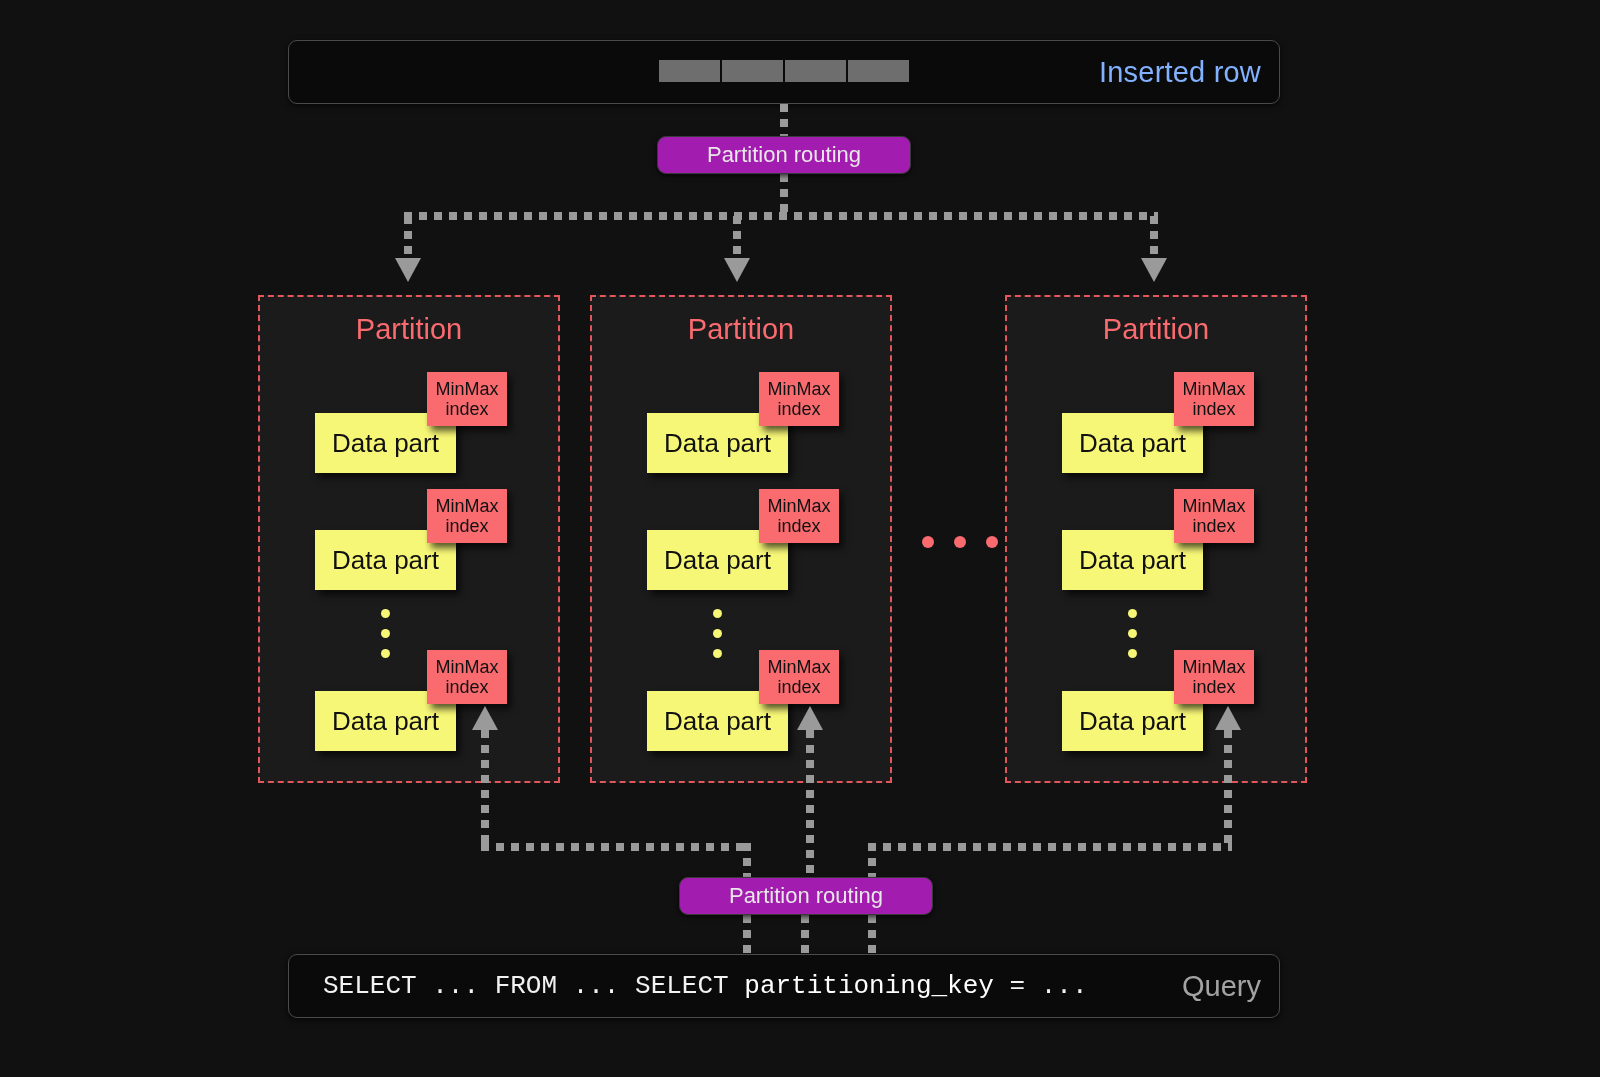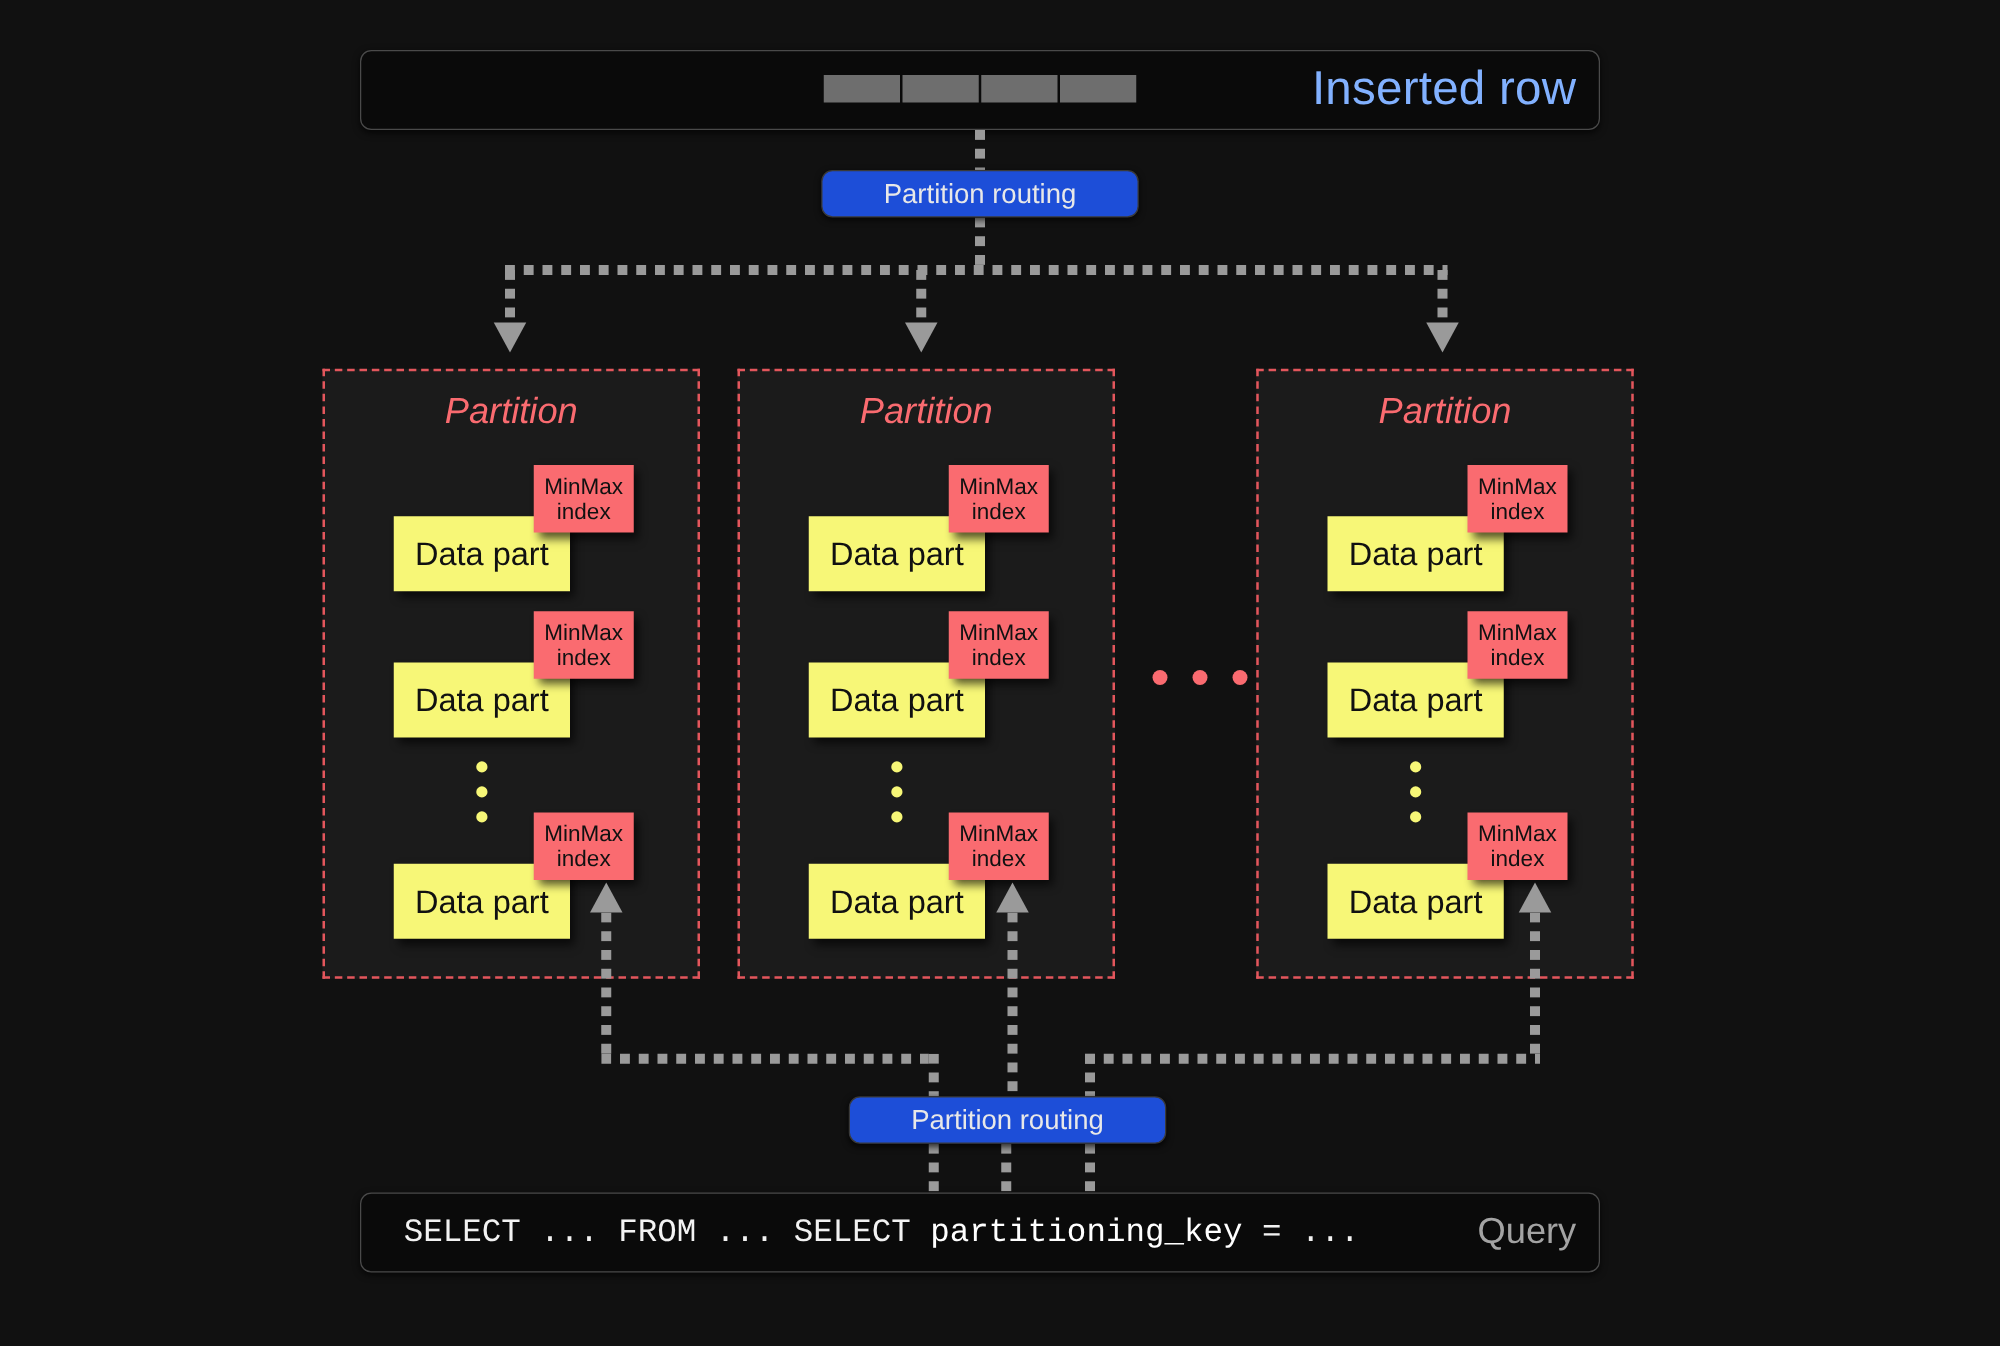--- a/index.html
+++ b/index.html
@@ -30,21 +30,21 @@
   }
   #inserted-row-bar {
     left: 288px; top: 40px;
     width: 992px; height: 64px;
   }
   #inserted-row-label {
     position: absolute;
     right: 18px; top: 50%;
     transform: translateY(-50%);
     color: #82b1ff;
-    font-size: 38px;
+    font-size: 29px;
     letter-spacing: 0.2px;
     white-space: nowrap;
   }
   #row-cells {
     position: absolute;
     left: 370px; top: 19px;
     display: flex;
     gap: 2px;
   }
   .row-cell {
@@ -72,21 +72,21 @@
     right: 18px; top: 50%;
     transform: translateY(-50%);
     color: #a3a3a3;
     font-size: 29px;
     white-space: nowrap;
   }
 
   
   .pill {
     position: absolute;
-    background: #1d4ed8;
+    background: #a21caf;
     border: 1px solid #3a3a3a;
     border-radius: 9px;
     color: #e8e8e8;
     font-size: 22px;
     display: flex;
     align-items: center;
     justify-content: center;
     box-shadow: 0 2px 5px rgba(0,0,0,0.7);
     z-index: 6;
   }
@@ -111,21 +111,20 @@
   #partition-2 { left: 590px; width: 302px; }
   #partition-3 { left: 1005px; width: 302px; }
 
   .partition-title {
     position: absolute;
     top: 16px;
     left: 0; right: 0;
     text-align: center;
     color: #fa6b70;
     font-size: 29px;
-    font-style: italic;
   }
 
   
   .part-group {
     position: absolute;
     width: 250px;
     height: 100px;
     margin-top: 17px;
   }
   .data-part {

